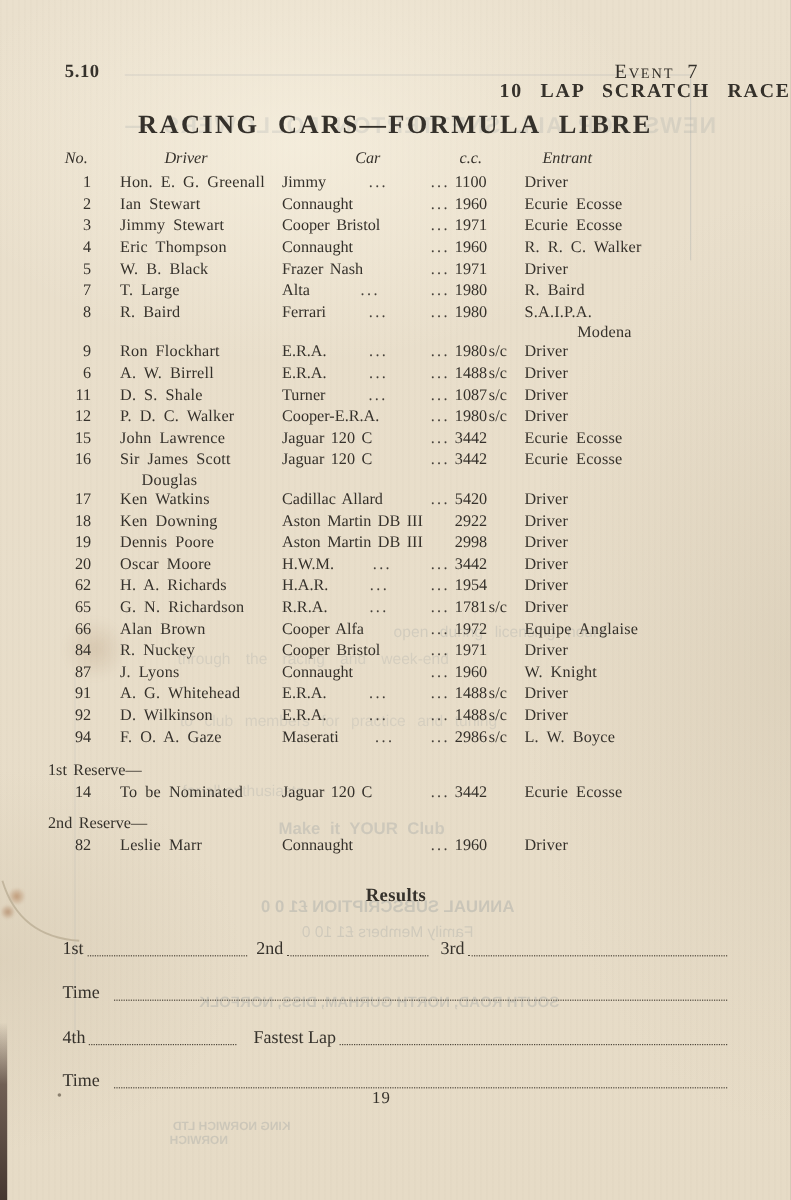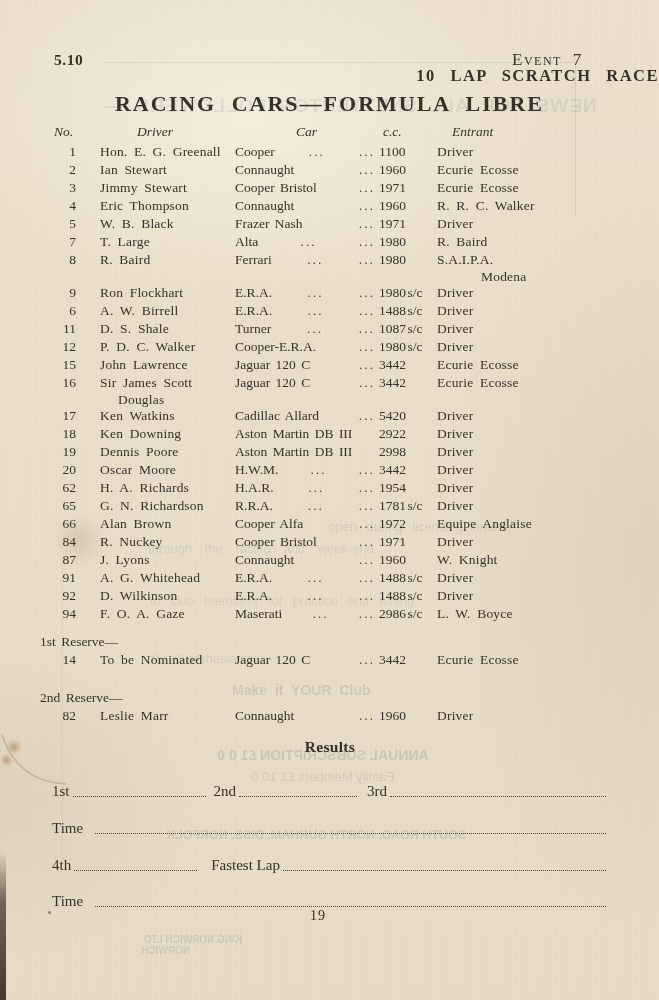--- a/index.html
+++ b/index.html
@@ -60,21 +60,21 @@
   .c-driver{width:134px;margin-left:24px;flex:none;word-spacing:3px;letter-spacing:.2px;}
   .c-driver .d2{display:block;padding-left:18px;line-height:15px;}
   .c-driver .d2:empty{display:none;}
   .c-car{width:140px;margin-left:1px;flex:none;display:flex;justify-content:space-between;word-spacing:2px;}
   .c-car .dt{letter-spacing:2px;color:#45403a;}
   .c-cc{width:58px;margin-left:4px;flex:none;word-spacing:-2px;}
   .c-entrant{flex:1;word-spacing:3px;letter-spacing:.2px;}
   .c-entrant .e2{display:block;padding-left:44px;line-height:15px;}
   .c-entrant .e2:empty{display:none;}
   .res-label{margin-top:10px;line-height:18px;font-size:13.5px;word-spacing:2px;}
-  .res-label.second{margin-top:20px;}
+  .res-label.second{margin-top:8px;}
   
   .results{top:738px;left:52px;width:556px;}
   .res-heading{text-align:center;font-size:15.5px;font-weight:bold;height:18px;letter-spacing:.3px;}
   .res-line{display:flex;align-items:flex-end;height:17px;font-size:15px;}
   .rl1{margin-top:27px;} .rl2{margin-top:20px;} .rl3{margin-top:20px;} .rl4{margin-top:19px;}
   .lbl{flex:none;}
   .leader{border-bottom:1.6px dotted #4e463a;margin:0 2px 3px 3px;height:10px;}
   .ld-flex{flex:1;}
   .ld-135{flex:0 0 133px;} .ld-120{flex:0 0 118px;} .ld-125{flex:0 0 123px;}
   .ml6{margin-left:6px;} .ml8{margin-left:8px;} .ml14{margin-left:12px;}
@@ -122,21 +122,21 @@
       <span class="h-driver">Driver</span>
       <span class="h-car">Car</span>
       <span class="h-cc">c.c.</span>
       <span class="h-entrant">Entrant</span>
     </div>
     <div class="rows" id="rows">
         <div class="row">
     <span class="c-no">1</span>
     <span class="c-driver"><span class="d1">Hon. E. G. Greenall</span></span>
     <span class="c-car">
-            <span class="cn">Cooper</span>
+            <span class="cn">Jimmy</span>
             <span class="dt dt1">...</span>
             <span class="dt dt2">...</span>
           </span>
     <span class="c-cc">1100</span>
     <span class="c-entrant"><span class="e1">Driver</span></span>
   </div>
         <div class="row">
     <span class="c-no">2</span>
     <span class="c-driver"><span class="d1">Ian Stewart</span></span>
     <span class="c-car">

